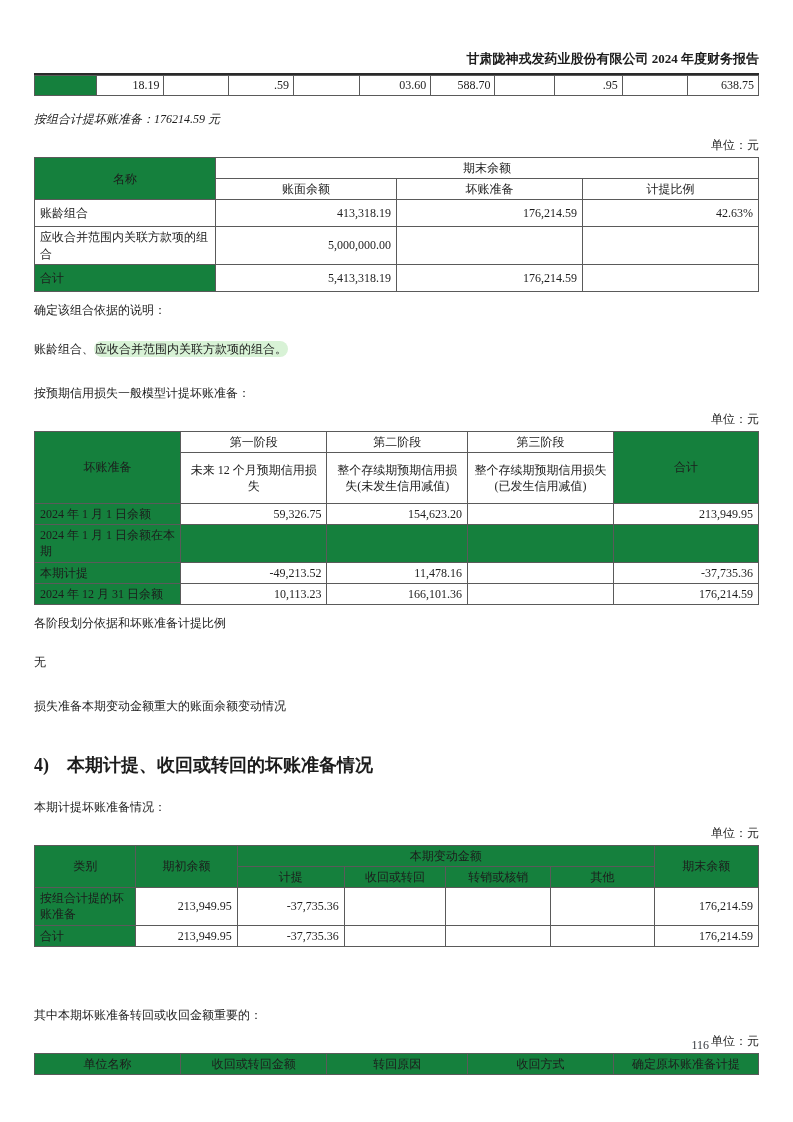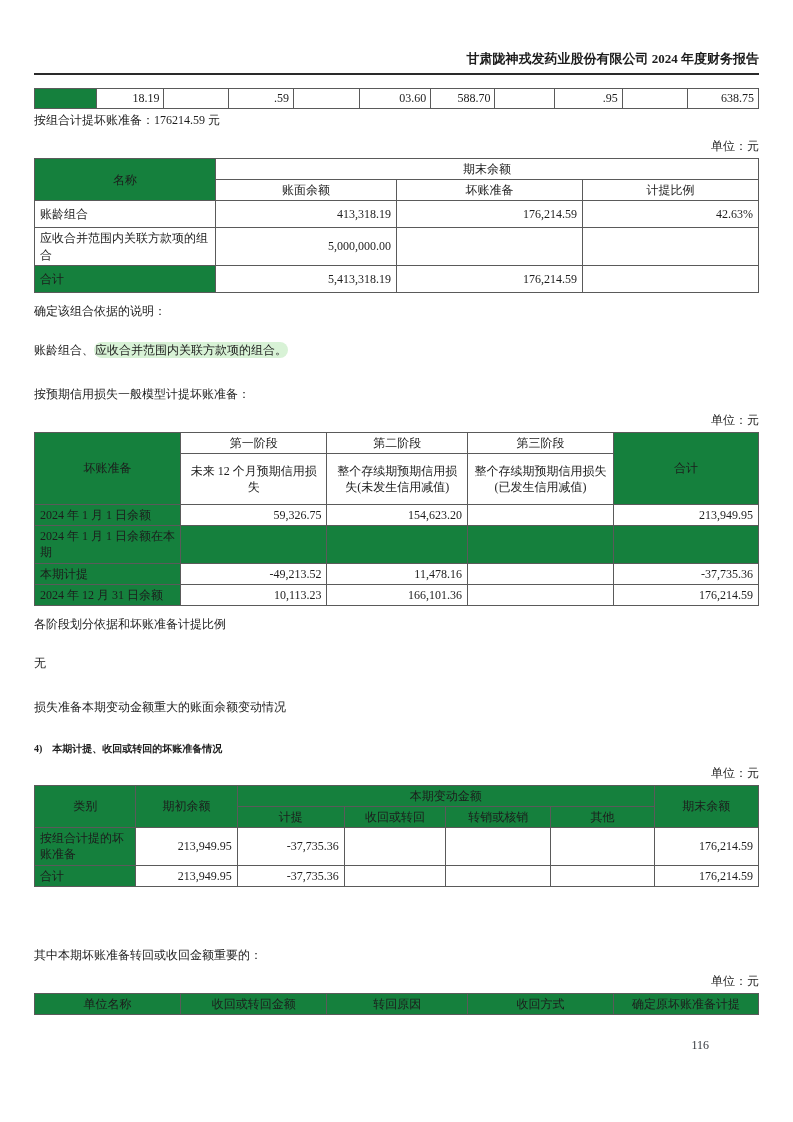--- a/index.html
+++ b/index.html
@@ -15,29 +15,29 @@
   }
   table { width:100%; border-collapse:collapse; table-layout:fixed; }
   td {
     border:1px solid #5a5a5a; padding:2px 5px; vertical-align:middle;
     line-height:1.35; word-break:break-all; overflow:hidden;
   }
   .gray { background:#15803d; }
   .num { text-align:right; }
   .ctr { text-align:center; }
   .lbl { text-align:left; }
-  .frag-table { margin-top:13px; }
+  .frag-table { }
   .frag-table td { height:17px; padding:1px 4px; }
-  .caption { margin-top:3px; }
+  .caption { margin-top:15px;font-style:italic; }
   .unit { text-align:right; margin-top:9px; margin-bottom:3px; }
   .note { margin-top:10px; }
   .spaced { margin-top:22px; }
   .big-spaced { margin-top:27px; }
   .hl { background:#d8f2d6; padding:1px 1px;border-radius:8px; }
-  .section-title { margin-top:26px; font-weight:bold; font-size:10px; }
+  .section-title { margin-top:38px; font-weight:bold; font-size:18px; }
   .chk-line { margin-top:7px; }
   .chk { font-family:"DejaVu Sans",sans-serif; font-size:12px; }
   .gap-large { margin-top:60px; }
   .page-number { position:absolute; right:84px; top:1038px; color:#35393f; }
   .h-tall td { height:46px; }
   .sub-head td { font-size:12px; }
   .t-ecl td.rowlabel { text-align:left; }
   .t1 tr.r1 td { height:22px; }
 </style>
 </head>
@@ -182,20 +182,21 @@
 
   <div class="note">各阶段划分依据和坏账准备计提比例</div>
 
   <div class="spaced">无</div>
 
   <div class="big-spaced">损失准备本期变动金额重大的账面余额变动情况</div>
 
 
   <div class="section-title">4)　本期计提、收回或转回的坏账准备情况</div>
 
+  <div class="spaced">本期计提坏账准备情况：</div>
 
   <div class="unit">单位：元</div>
 
   <table>
     <colgroup>
       <col style="width:14%">
         <col style="width:14%">
         <col style="width:14.8%">
         <col style="width:14%">
       <col style="width:14.5%">

